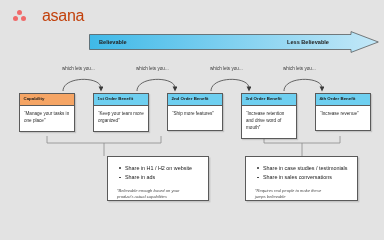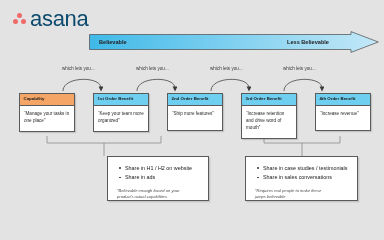--- a/index.html
+++ b/index.html
@@ -36,25 +36,26 @@
   }
   .dot {
     position: absolute;
     background: #f06a6a;
     border-radius: 50%;
   }
   .dot-top  { width: 5.2px; height: 5.2px; left: 4.9px; top: 1.2px; }
   .dot-left { width: 5.2px; height: 5.2px; left: 0.9px; top: 7.2px; }
   .dot-right{ width: 5.2px; height: 5.2px; left: 8.9px; top: 7.2px; }
   #logo-text {
-    font-size: 22px;
-    color: #0c4a6e;
+    font-size: 16px;
+    color: #c2410c;
     letter-spacing: -0.3px;
     line-height: 1;
     font-weight: 400;
+    margin-left: 12px;
   }
 
   
   #banner {
     position: absolute;
     left: 89px;
     top: 31px;
     width: 290px;
     height: 22px;
   }

